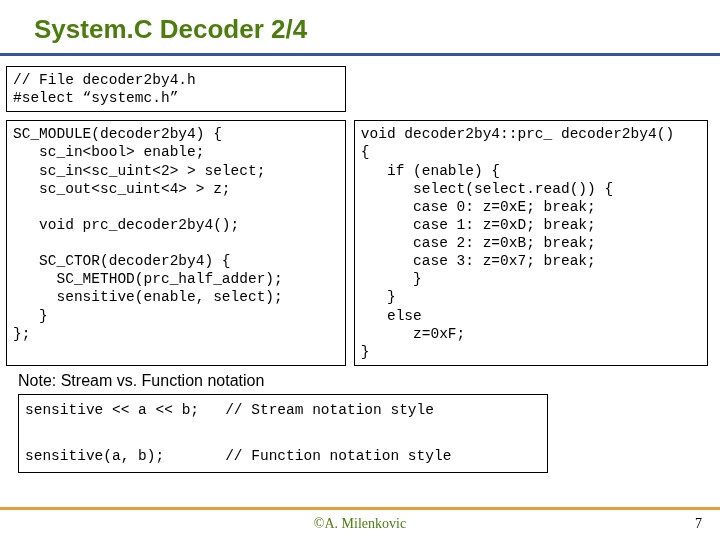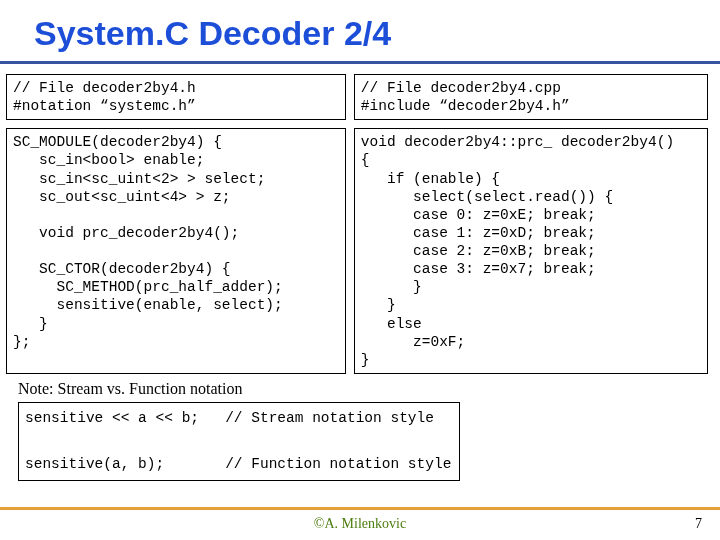--- a/index.html
+++ b/index.html
@@ -5,23 +5,23 @@
   * { box-sizing: border-box; margin: 0; padding: 0; }
   body {
     width: 720px;
     height: 540px;
     background: #fff;
     font-family: Arial, Helvetica, sans-serif;
     position: relative;
     overflow: hidden;
   }
   .title {
-    font-size: 34px;
+    font-size: 26px;
     font-weight: bold;
-    color: #1d4ed8;
+    color: #4d7c0f;
     padding: 14px 0 8px 34px;
     border-radius: 24px;
   }
   .title-underline {
     height: 3px;
     background: #3953a3;
     margin: 0 0 10px 0;
   }
   .code-row {
     display: flex;
@@ -34,27 +34,27 @@
     padding: 4px 6px;
     font-family: "Courier New", monospace;
     font-size: 14.5px;
     line-height: 1.25;
     white-space: pre;
     flex: 1;
   }
   .code-box.left { flex: 0 0 48%; }
   .code-box.right { flex: 0 0 50%; }
   .note {
-    font-family: Liberation Serif, serif;
+    font-family: Liberation Sans, sans-serif;
     font-size: 16px;
     padding: 6px 0 4px 18px;
   }
   .code-box.bottom {
     margin: 0 6px 0 18px;
-    width: 442px;
+    width: 530px;
     font-size: 14.5px;
     line-height: 1.6;
   }
   .footer-line {
     position: absolute;
     left: 0;
     right: 0;
     bottom: 30px;
     height: 3px;
     background: #e6a03a;
@@ -80,23 +80,21 @@
   .gap { height: 8px; }
 </style>
 </head>
 <body>
 
 <div class="title">System.C Decoder 2/4</div>
 <div class="title-underline"></div>
 
 <div class="code-row">
   <div class="code-box left">// File decoder2by4.h
-#notation “systemc.h”</div>
-  <div class="code-box right">// File decoder2by4.cpp
-#include “decoder2by4.h”</div>
+#select “systemc.h”</div>
 </div>
 
 <div class="gap"></div>
 
 <div class="code-row">
   <div class="code-box left">SC_MODULE(decoder2by4) {
    sc_in&lt;bool&gt; enable;
    sc_in&lt;sc_uint&lt;2&gt; &gt; select;
    sc_out&lt;sc_uint&lt;4&gt; &gt; z;
 

